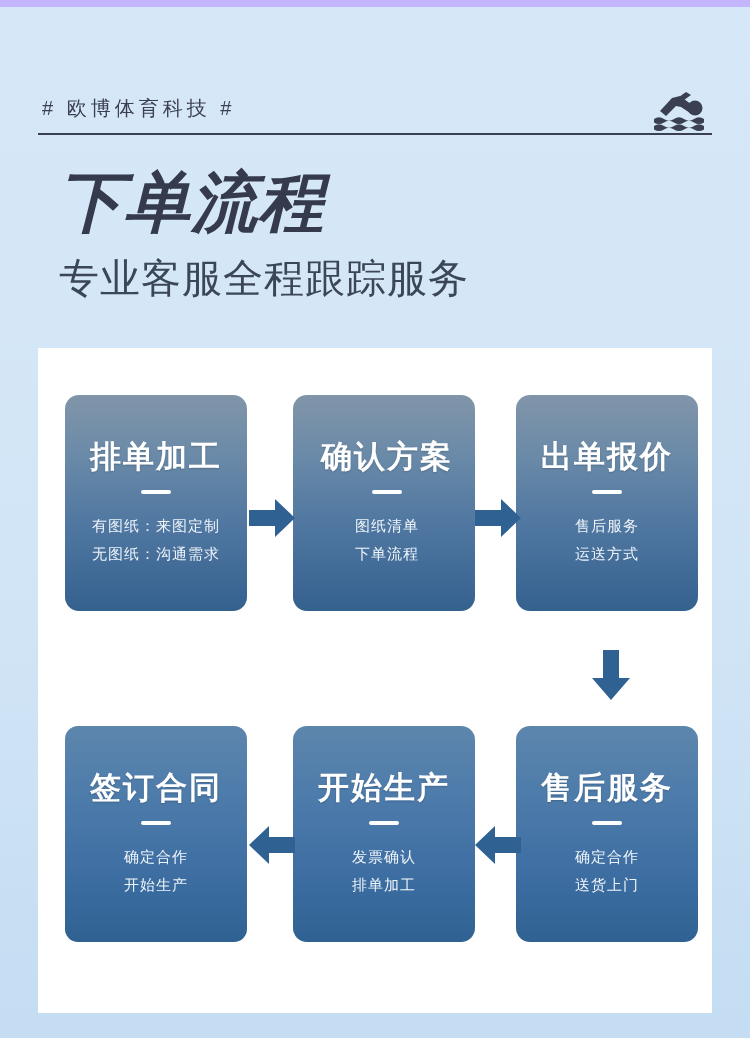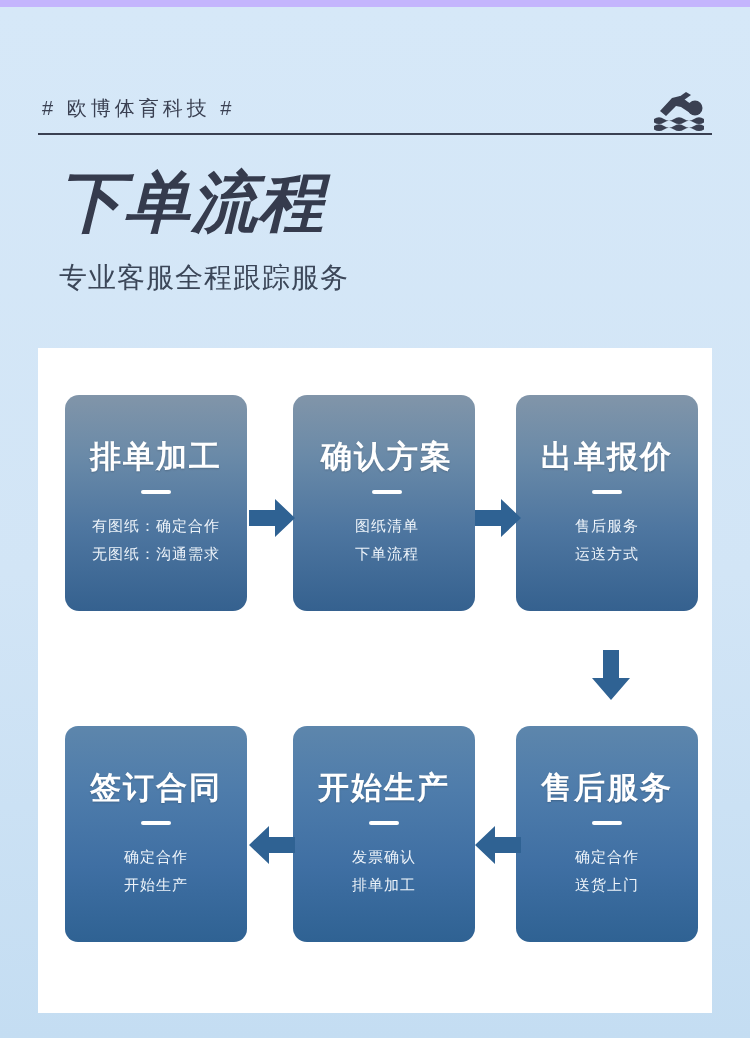--- a/index.html
+++ b/index.html
@@ -73,21 +73,21 @@
     font-weight: 900;
     color: #353b4d;
     letter-spacing: 1px;
     white-space: nowrap;
     font-style: italic;
   }
   .sub-title {
     position: absolute;
     left: 59px;
     top: 258px;
-    font-size: 28px;
+    font-size: 40px;
     line-height: 40px;
     font-weight: 400;
     color: #3b4658;
     letter-spacing: 1px;
     white-space: nowrap;
   }
 
   
   .panel {
     position: absolute;
@@ -193,21 +193,21 @@
   </div>
 
   <div class="main-title">下单流程</div>
   <div class="sub-title">专业客服全程跟踪服务</div>
 
   <div class="panel"></div>
 
   <div class="card grad-down c1">
     <div class="card-title">排单加工</div>
     <div class="card-divider"></div>
-    <div class="card-line">有图纸：确定合作</div>
+    <div class="card-line">有图纸：来图定制</div>
     <div class="card-line">无图纸：沟通需求</div>
   </div>
 
   <div class="card grad-down c2">
     <div class="card-title">确认方案</div>
     <div class="card-divider"></div>
     <div class="card-line">图纸清单</div>
     <div class="card-line">下单流程</div>
   </div>
 

